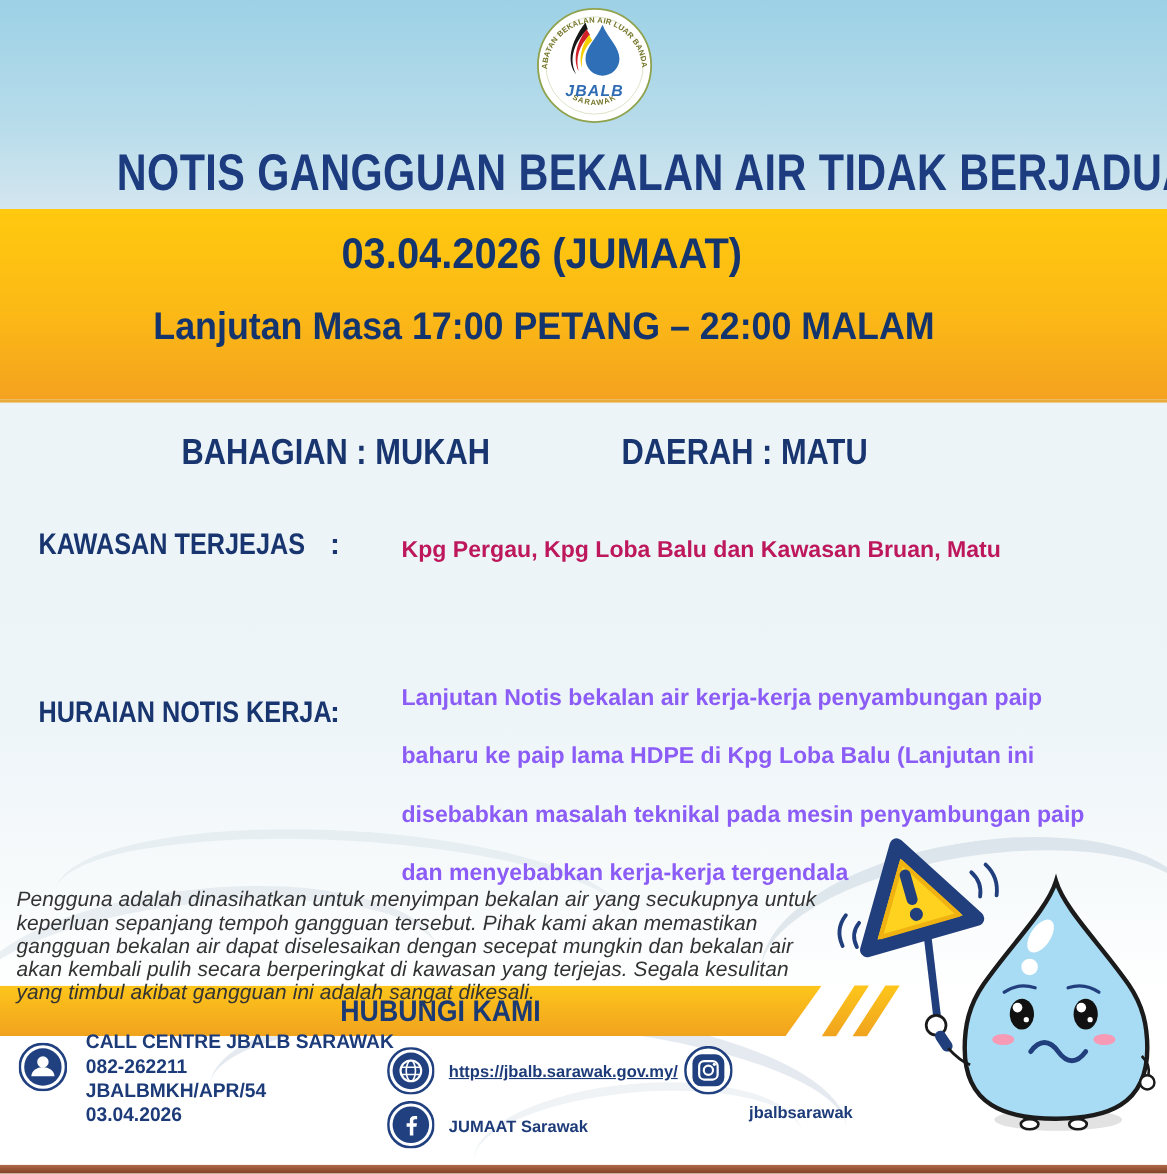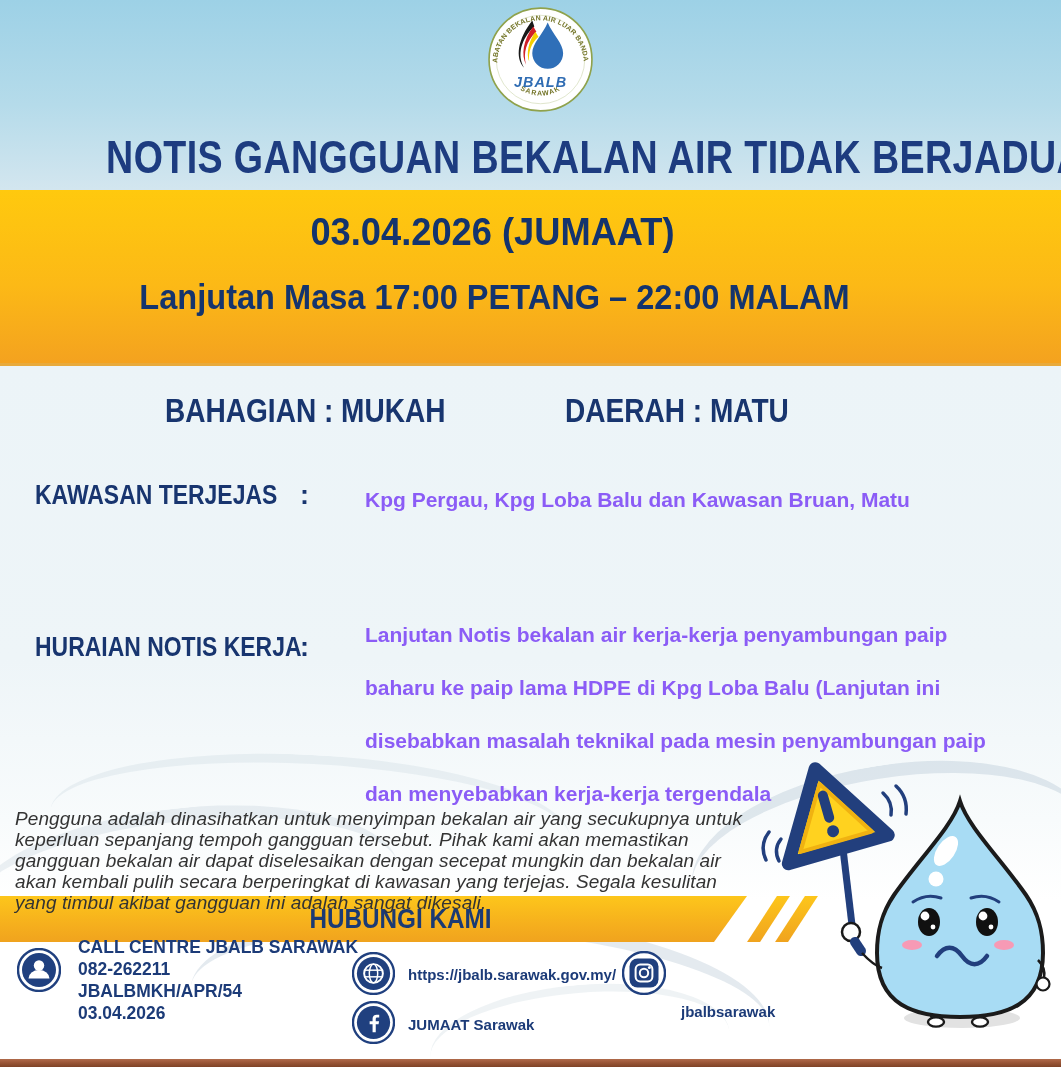--- a/index.html
+++ b/index.html
@@ -31,21 +31,21 @@
     border-top:3px solid #e8aa3c;z-index:1;}
   .region-label{position:absolute;top:392px;font-size:33px;font-weight:bold;color:#18356f;
     white-space:nowrap;transform:scaleX(.85);transform-origin:0 50%;z-index:2;}
   .bahagian{left:165px;} .daerah{left:565px;}
   .detail-label{position:absolute;left:35px;font-size:27px;font-weight:bold;color:#18356f;
     white-space:nowrap;transform:scaleX(.85);transform-origin:0 50%;z-index:2;}
   .detail-colon{position:absolute;left:300px;font-size:27px;font-weight:bold;color:#18356f;z-index:2;}
   .kawasan-label,.kawasan-colon{top:480px;}
   .huraian-label,.huraian-colon{top:632px;}
   .kawasan-value{position:absolute;left:365px;top:488px;width:650px;font-size:21px;
-    font-weight:bold;color:#8b5cf6;z-index:2;}
+    font-weight:bold;color:#be185d;z-index:2;}
   .huraian-value{position:absolute;left:365px;top:608px;width:625px;font-size:21px;
     font-weight:bold;color:#8b5cf6;line-height:53px;z-index:2;}
   .advisory{position:absolute;left:15px;top:792px;width:748px;font-size:19px;
     font-style:italic;color:#333333;line-height:21px;letter-spacing:.1px;z-index:3;margin-top:16px;}
   
   .swirl{position:absolute;border-radius:50%;z-index:1;}
   .swirl1{left:-30px;top:808px;width:430px;height:150px;border-top:13px solid rgba(140,165,185,.16);transform:rotate(-6deg);}
   .swirl2{left:190px;top:915px;width:580px;height:170px;border-top:15px solid rgba(120,150,175,.20);transform:rotate(4deg);}
   .swirl3{left:690px;top:765px;width:400px;height:170px;border-top:13px solid rgba(130,160,180,.22);transform:rotate(-9deg);}
   .swirl4{left:50px;top:755px;width:520px;height:130px;border-top:9px solid rgba(150,175,190,.14);transform:rotate(3deg);}
@@ -64,21 +64,21 @@
   
   .ct-icon{position:absolute;z-index:3;}
   .icon-person{left:17px;top:948px;width:44px;height:44px;}
   .icon-globe{left:352px;top:952px;width:43px;height:43px;}
   .icon-insta{left:622px;top:951px;width:44px;height:44px;}
   .icon-fb{left:352px;top:1001px;width:43px;height:43px;}
   .call-lines{position:absolute;left:78px;top:936px;z-index:3;}
   .call-lines div{font-size:18px;font-weight:bold;color:#1c3b78;line-height:22px;
     white-space:nowrap;transform:scaleX(.97);transform-origin:0 50%;}
   .small-ct{position:absolute;font-size:15px;font-weight:bold;color:#1c3b78;white-space:nowrap;z-index:3;}
-  .website-text{left:408px;top:966px;}
+  .website-text{left:408px;top:966px;text-decoration:underline;}
   .instagram-text{left:681px;top:966px;margin-top:37px;}
   .facebook-text{left:408px;top:1016px;}
   
   .mascot-svg{position:absolute;left:755px;top:755px;width:306px;height:310px;z-index:6;}
   
   .bottom-bar{position:absolute;left:0;top:1059px;width:1061px;height:8px;
     background:linear-gradient(180deg,#b06a4a 0%,#9a5637 45%,#7e4226 100%);z-index:7;}
 </style>
 </head>
 <body>

